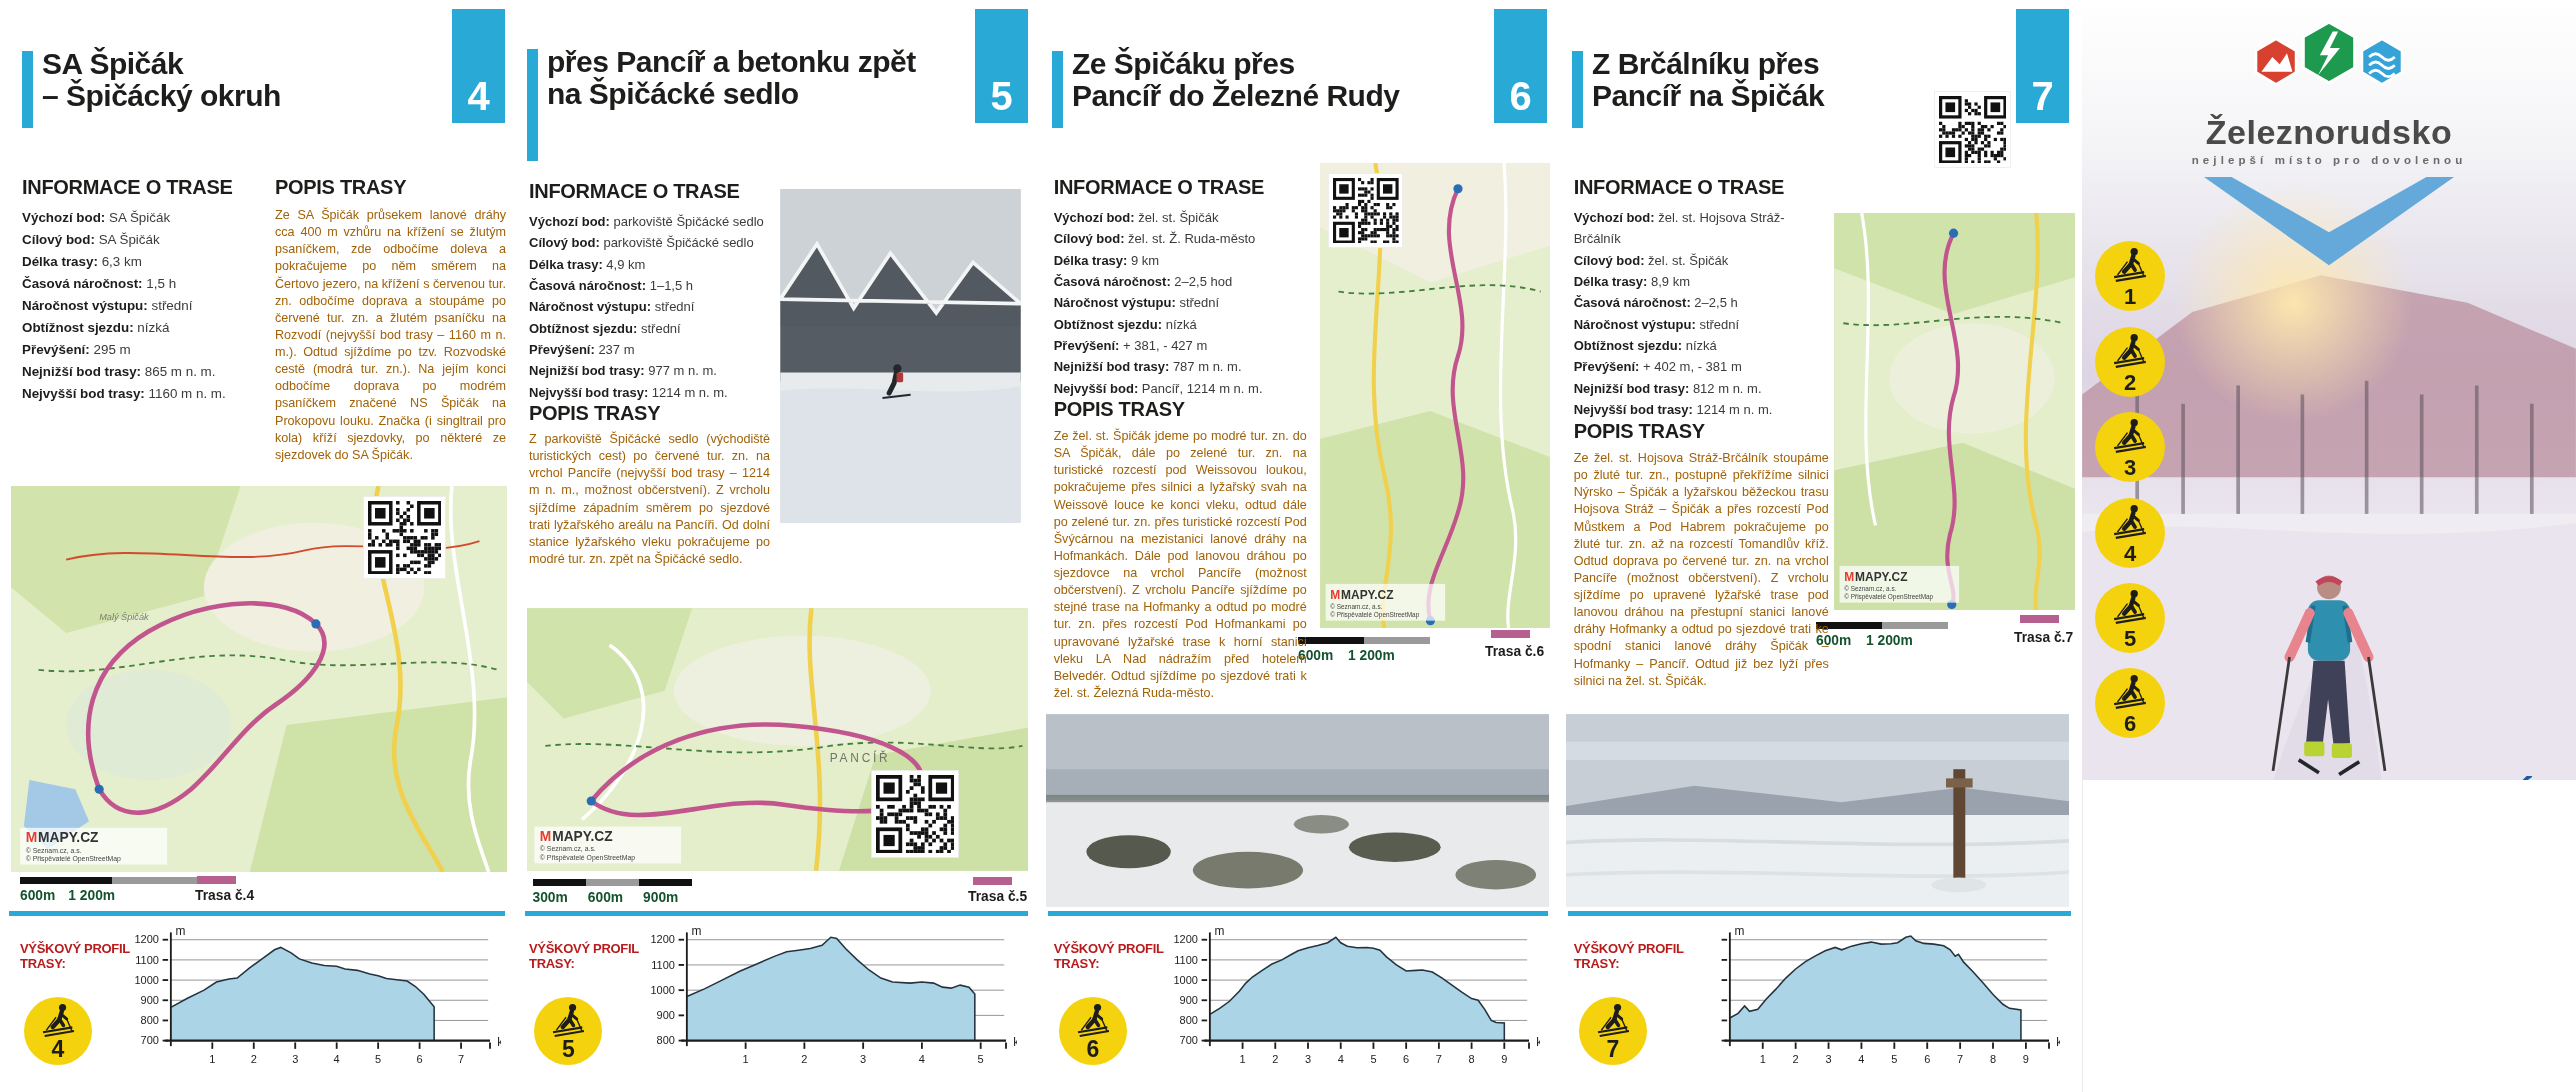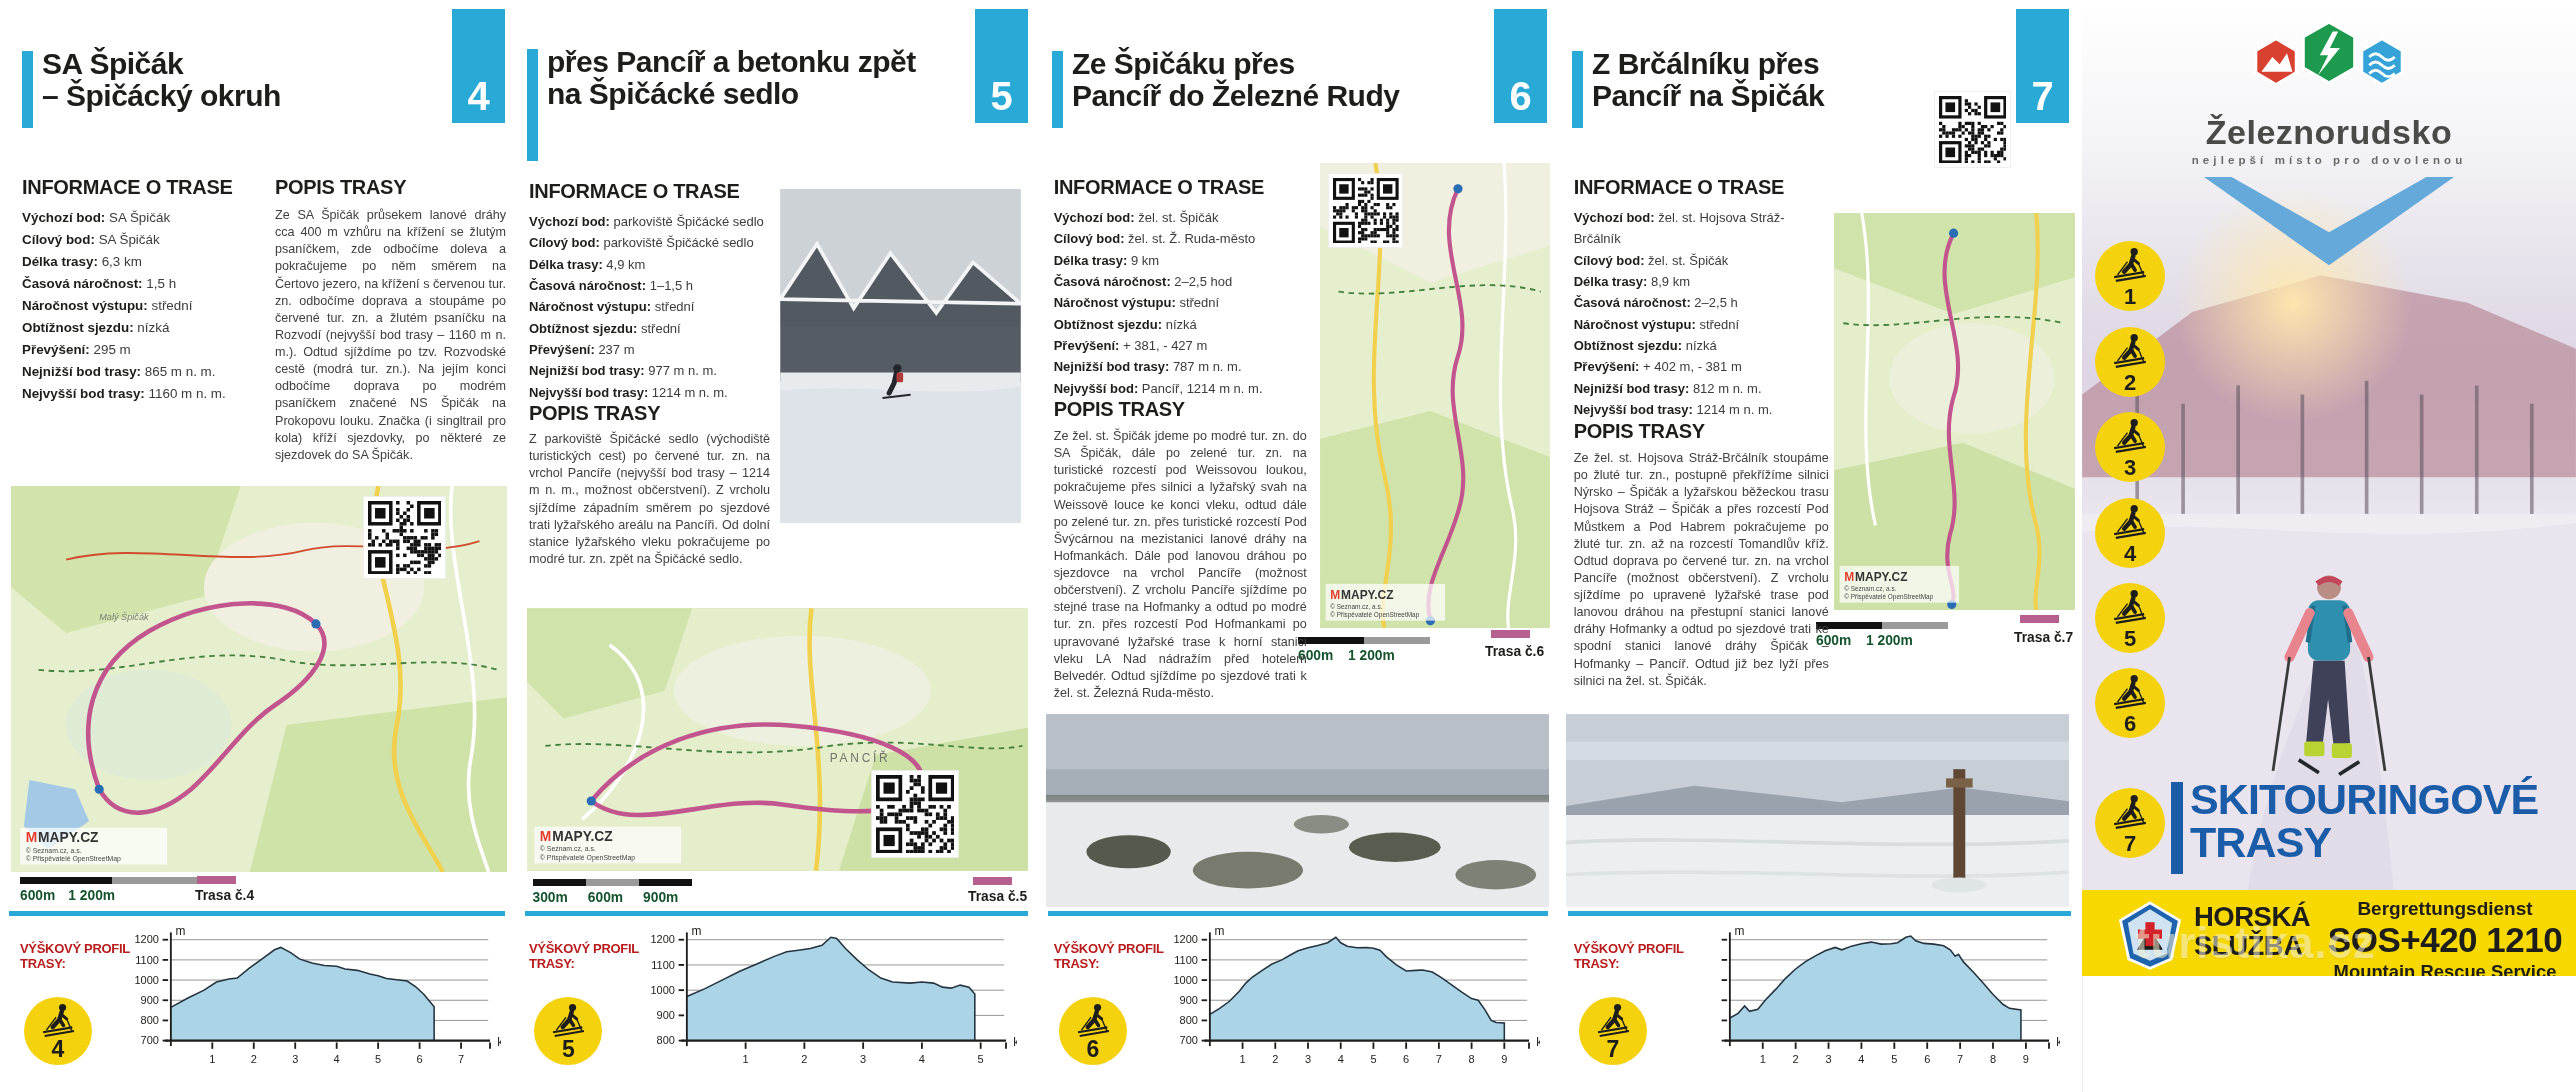--- a/index.html
+++ b/index.html
@@ -11,42 +11,42 @@
   
   .tbar{position:absolute;width:11px;background:#29a9d6;}
   .title{position:absolute;font-weight:700;color:#1d1d1b;font-size:30px;line-height:1.08;letter-spacing:-0.5px;}
   .title .tl{display:block;}
   .badge{position:absolute;top:0;width:53px;height:114px;background:#29a9d6;color:#fff;
          display:flex;align-items:flex-end;justify-content:center;font-size:40px;font-weight:700;padding-bottom:3.7px;box-sizing:border-box;}
 
   .sechead{position:absolute;font-size:20px;font-weight:700;color:#1d1d1b;letter-spacing:-0.3px;}
   .info{position:absolute;font-size:13.4px;color:#3c3c3c;line-height:1.64;}
   .info b{color:#1d1d1b;}
-  .popis{position:absolute;font-size:12.6px;color:#404040;line-height:1.36;text-align:justify;}
+  .popis{position:absolute;font-size:12.6px;color:#a16207;line-height:1.36;text-align:justify;}
 
   .mapbox{position:absolute;background:#e6efcd;overflow:hidden;box-shadow:0 0 0 0.9px #d9e2c4 inset;}
   .mapbox svg{display:block;}
   .qr{position:absolute;background:#fff;padding:3.7px;box-sizing:border-box;box-shadow:0 0 0 0.9px #eee;}
   .scalebar{position:absolute;height:7.3px;display:flex;}
   .scalebar i{display:block;height:7.3px;}
   .scalelabels{position:absolute;display:flex;font-size:13.8px;font-weight:700;color:#14532d;}
   .legend-swatch{position:absolute;width:39px;height:8.3px;background:#b5608f;}
   .legend-label{position:absolute;font-size:13.8px;font-weight:700;color:#1d1d1b;}
   .divider{position:absolute;left:9.2px;right:11px;height:4.6px;background:#29a9d6;}
 
   .profhead{position:absolute;width:138px;font-size:13px;font-weight:700;color:#b91c1c;line-height:1.15;letter-spacing:-0.3px;}
   .numcircle{position:absolute;width:68px;height:68px;border-radius:50%;background:#f5d20e;}
   .numcircle svg.sk{position:absolute;left:14.7px;top:3.7px;width:39px;height:39px;}
   .numcircle .num{position:absolute;left:0;right:0;bottom:1.8px;text-align:center;font-size:23px;font-weight:700;color:#1d1d1b;}
   .profchart{position:absolute;}
 
   .photo{position:absolute;overflow:hidden;}
 
   
-  .cover{position:absolute;top:0;height:976px;overflow:hidden;}
+  .cover{position:absolute;top:0;height:780px;overflow:hidden;}
   .coverphoto{position:absolute;left:0;top:0;width:494px;height:892px;
     background:linear-gradient(180deg,#ffffff 0%,#f6f6f8 14%,#eceaf0 24%,#e3dde8 34%,#ded5e4 42%,#eae5ee 58%,#f0edf2 78%,#eef0f2 100%);}
   .brand{position:absolute;left:0;top:14.7px;width:494px;text-align:center;}
   .brandname{font-size:34px;font-weight:700;color:#4a4a48;letter-spacing:0.5px;}
   .brandtag{font-size:11.5px;font-weight:700;color:#6b6b69;letter-spacing:4.1px;margin-top:2px;text-align:center;}
   .ccol{position:absolute;left:13px;width:70px;}
   .ccircle{position:absolute;left:0;width:70px;height:70px;border-radius:50%;background:#f5d20e;}
   .ccircle svg.sk{position:absolute;left:14.7px;top:3.7px;width:40px;height:40px;}
   .ccircle .num{position:absolute;left:0;right:0;bottom:0.9px;text-align:center;font-size:22px;font-weight:700;color:#1d1d1b;}
   .skt{position:absolute;left:108px;top:778px;color:#1a5ca8;font-weight:700;font-size:43px;line-height:1.0;letter-spacing:-0.9px;}

